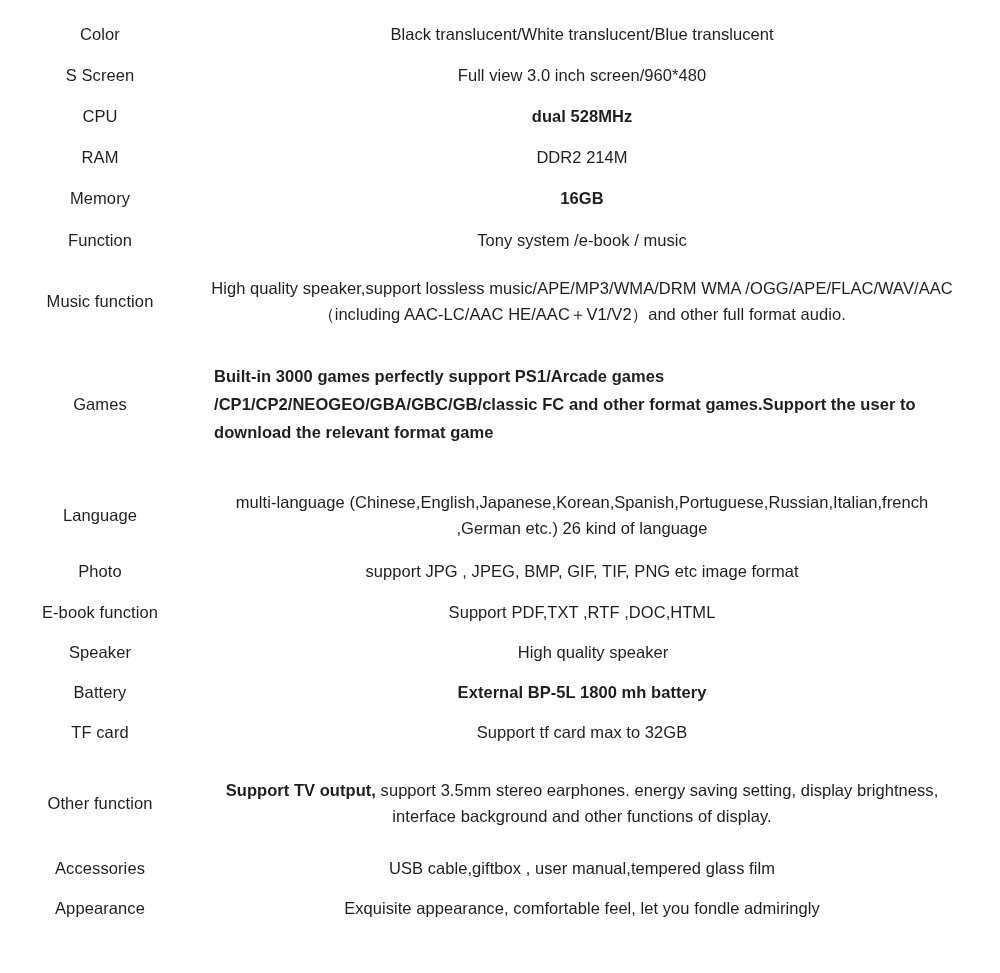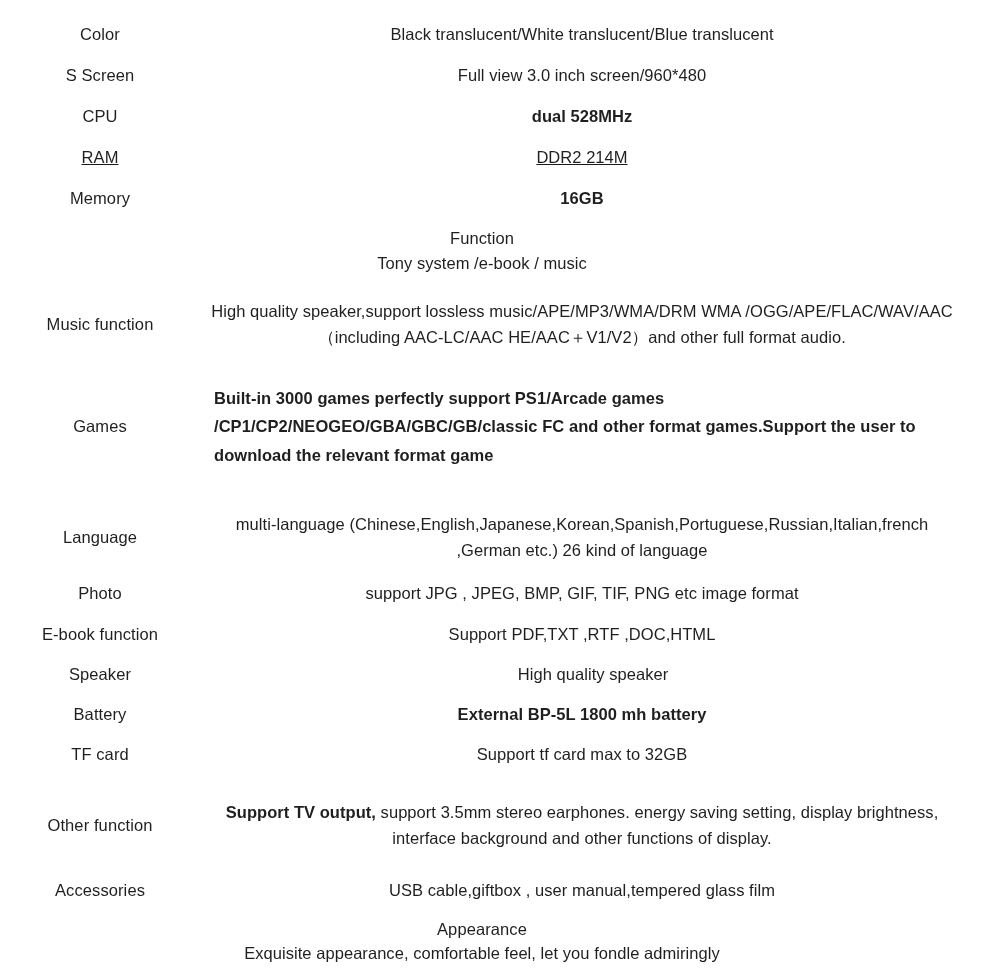--- a/index.html
+++ b/index.html
@@ -67,34 +67,34 @@
   }
 
   .lead-bold {
     font-weight: bold;
   }
 
   
   .r-color      { padding: 7px 0 8px; }
   .r-screen     { padding: 7px 0 8px; }
   .r-cpu        { padding: 7px 0 8px; }
-  .r-ram        { padding: 7px 0 8px; text-decoration: underline; }
+  .r-ram        { padding: 7px 0 8px; }
   .r-memory     { padding: 7px 0 8px; }
-  .r-function   { padding: 8px 0 10px; flex-direction: column; }
+  .r-function   { padding: 8px 0 10px; }
   .r-music      { padding: 12px 0 14px; }
   .r-games      { padding: 20px 0 22px; }
   .r-language   { padding: 20px 0 10px; }
   .r-ebook      { padding: 8px 0 7px; }
   .r-photo      { padding: 7px 0 7px; }
   .r-speaker    { padding: 7px 0 7px; gap: 22px; }
   .r-battery    { padding: 7px 0 7px; }
   .r-tfcard     { padding: 7px 0 8px; }
   .r-other      { padding: 24px 0 18px; }
   .r-access     { padding: 8px 0 7px; }
-  .r-appear     { padding: 7px 0 10px; flex-direction: column; }
+  .r-appear     { padding: 7px 0 10px; }
 </style>
 </head>
 <body>
 
 <div class="spec-sheet">
 
   <div class="spec-row r-color">
     <div class="spec-label">Color</div>
     <div class="spec-value">Black  translucent/White  translucent/Blue  translucent</div>
   </div>

